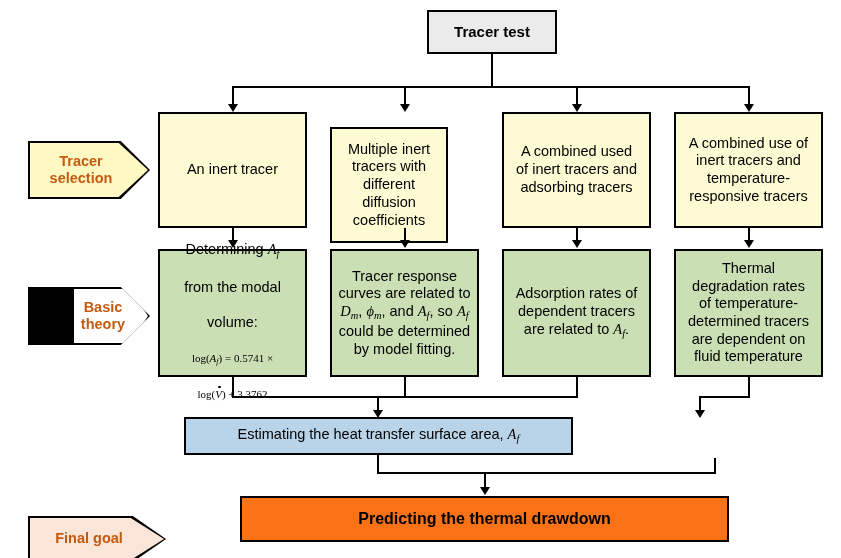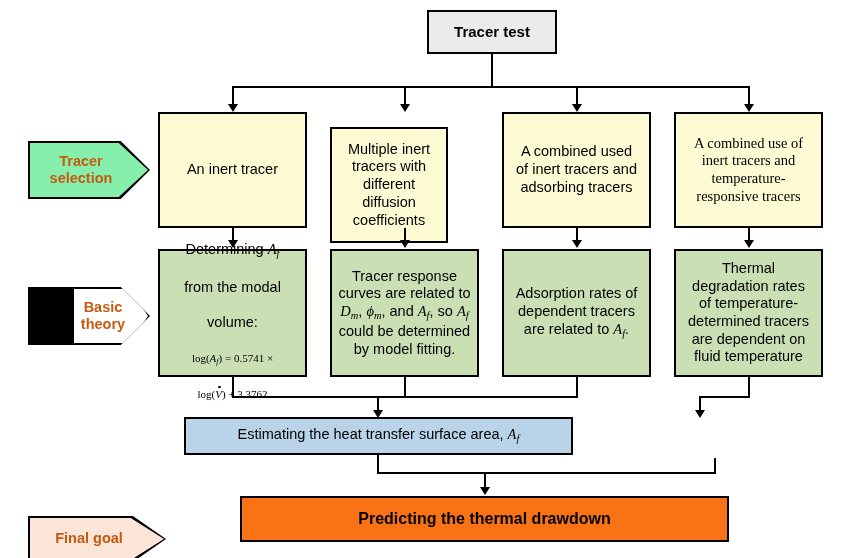--- a/index.html
+++ b/index.html
@@ -83,21 +83,21 @@
     clip-path: polygon(0 0, 75.2% 0, 100% 50%, 75.2% 100%, 0 100%);
     display: flex;
     align-items: center;
     justify-content: center;
   }
   .tag .lbl {
     display: block;
     white-space: pre-line;
     padding-right: 16px;
   }
-  .tag-yellow > span.inner { background: #86efac; }
+  .tag-yellow > span.inner { background: #fef9c3; }
   .tag-green  > span.inner { background: #ffffff; margin-left: 44px; }
   .tag-peach  > span.inner { background: #fae5d8; }
 
   
   .ln {
     position: absolute;
     background: #000000;
   }
   .vl { width: 2px; }
   .hl { height: 2px; }
@@ -185,21 +185,21 @@
 different diffusion
 coefficients</span>
   </div>
 
   <div class="node yellow-node" style="left:502px; top:112px; width:149px; height:116px;">
     <span class="txt">A combined used
 of inert tracers and
 adsorbing tracers</span>
   </div>
 
-  <div class="node yellow-node" style="left:674px; top:112px; width:149px; height:116px;font-family:Liberation Serif, serif;">
+  <div class="node yellow-node" style="left:674px; top:112px; width:149px; height:116px;">
     <span class="txt">A combined use of
 inert tracers and
 temperature-
 responsive tracers</span>
   </div>
 
   <div class="ln vl" style="left:232px; top:228px; width:2px; height:14px;"></div>
   <div class="arrow" style="left:228px; top:240px;"></div>
 
   <div class="ln vl" style="left:404px; top:228px; width:2px; height:14px;"></div>

